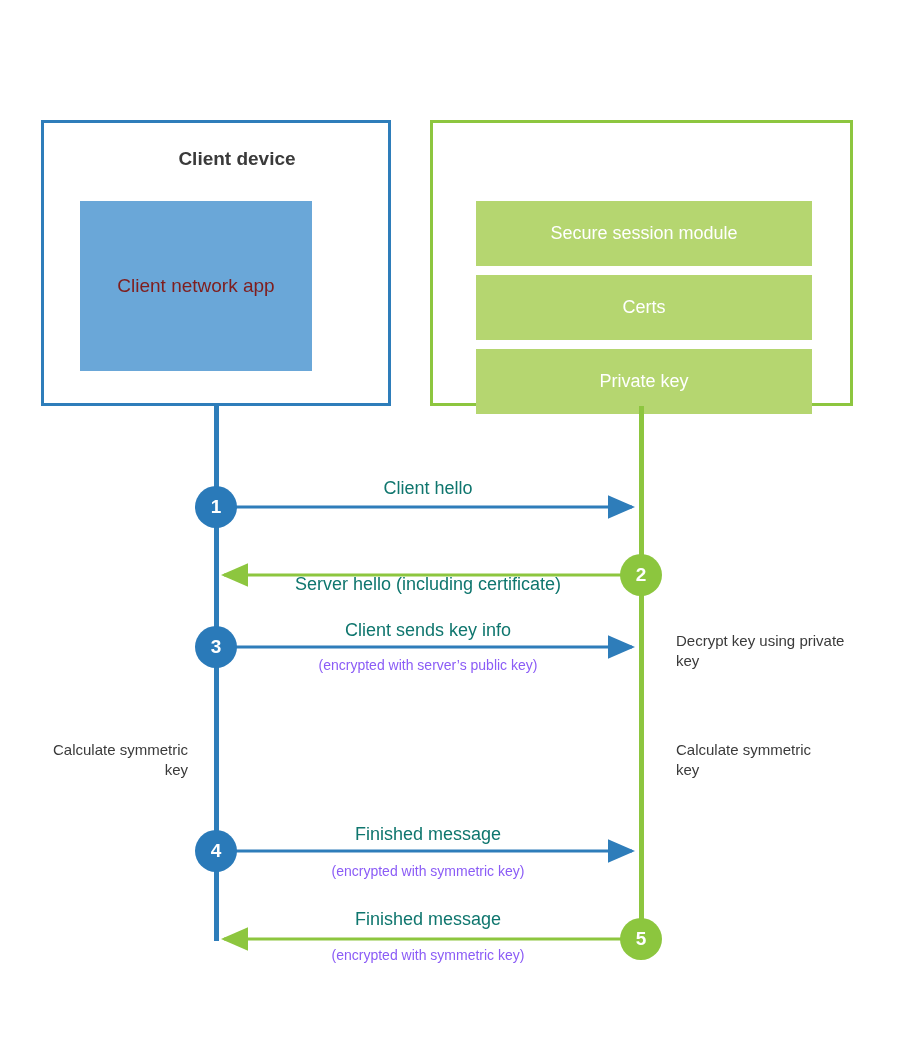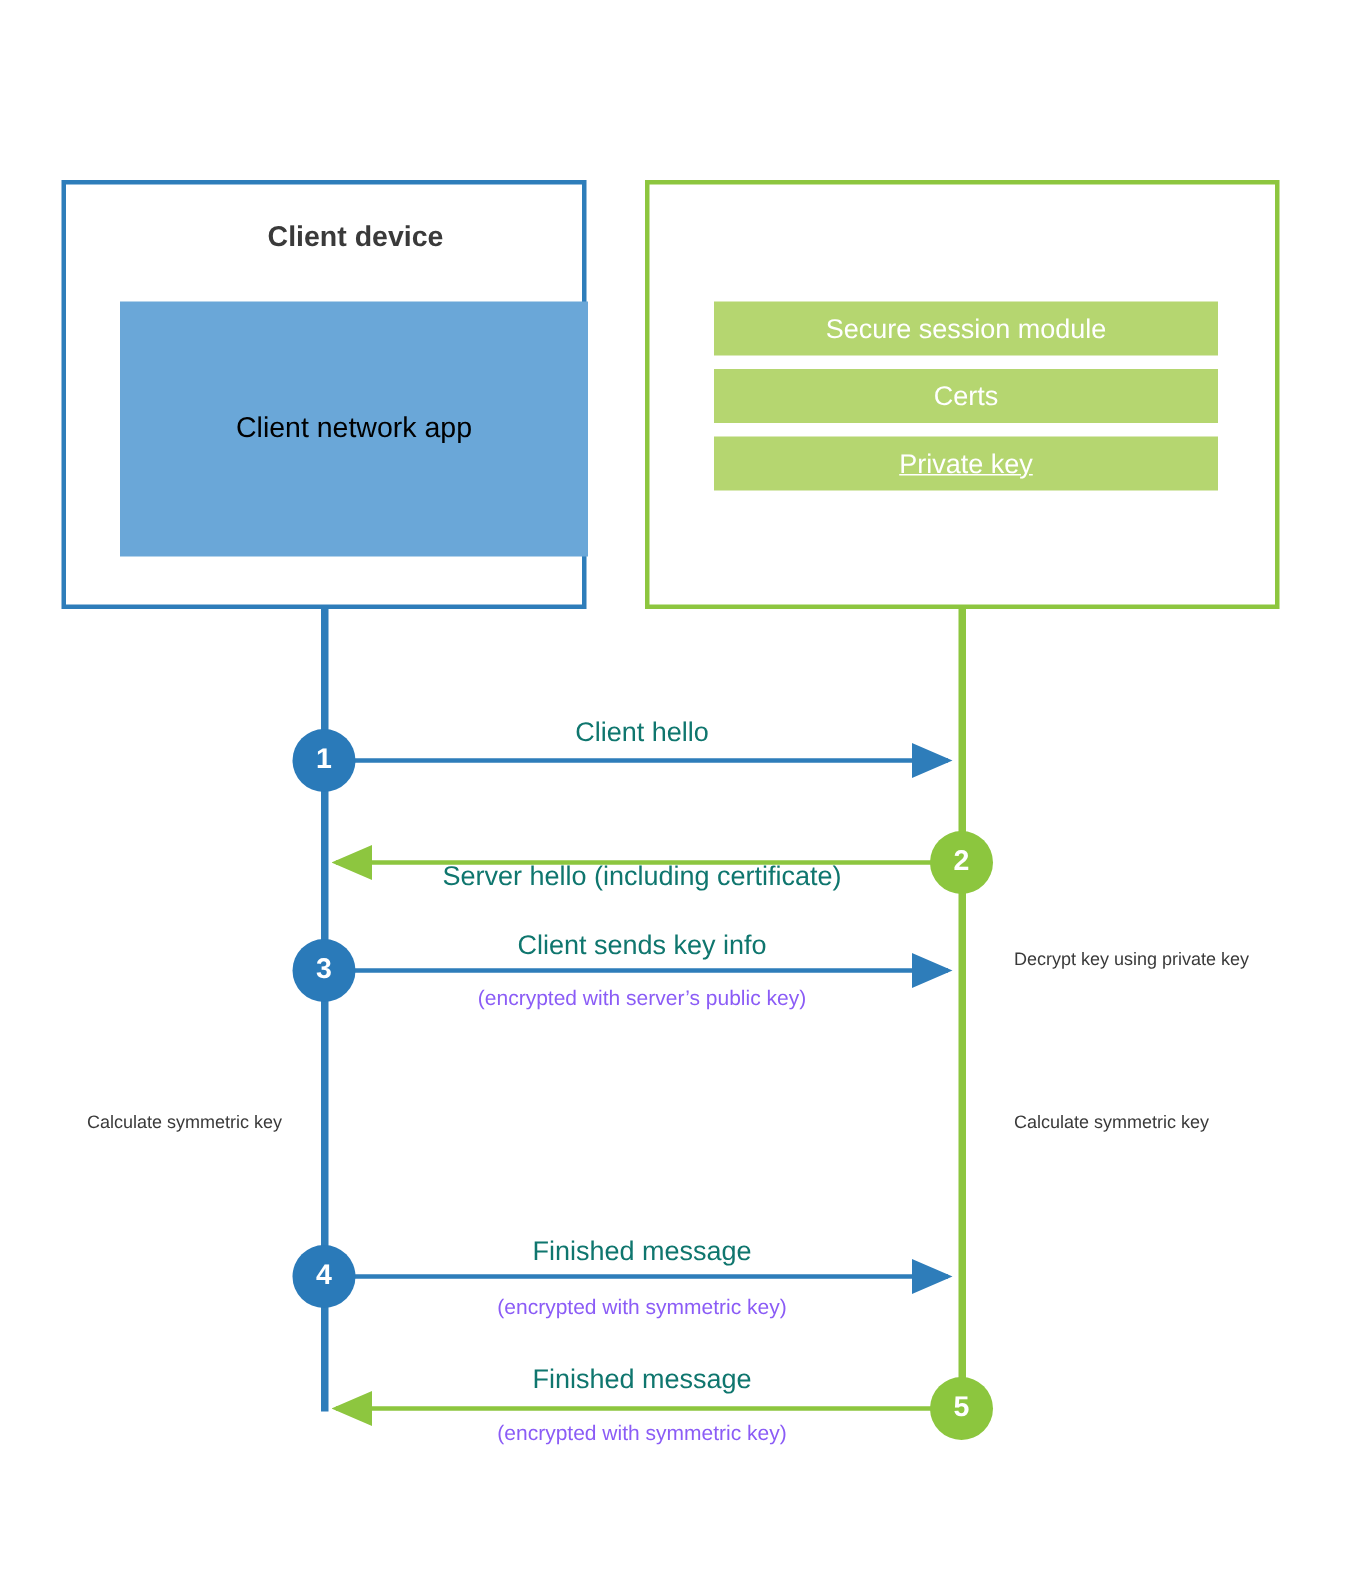--- a/index.html
+++ b/index.html
@@ -25,35 +25,35 @@
   }
   #client-box{left:41px;width:350px;border:3px solid #2e7dba;}
   #server-box{left:430px;width:423px;border:3px solid #8dc63f;}
 
   .party-title{
     position:absolute;left:0;right:0;top:25px;
     text-align:center;font-size:19px;font-weight:bold;color:#3a3a3a;padding-left:42px;
   }
 
   .client-app{
-    position:absolute;left:36px;top:78px;width:312px;height:170px;
-    background:#6aa7d8;color:#000000;font-size:19px;
+    position:absolute;left:36px;top:78px;width:232px;height:170px;
+    background:#6aa7d8;color:#7f1d1d;font-size:19px;
     display:flex;align-items:center;justify-content:center;
     text-align:center;line-height:1.35;padding:0 14px;box-sizing:border-box;
   }
 
   .server-modules{
     position:absolute;left:43px;top:78px;width:336px;
   }
   .module-bar{
     background:#b5d670;color:#ffffff;font-size:18px;
-    height:36px;margin-bottom:9px;
+    height:65px;margin-bottom:9px;
     display:flex;align-items:center;justify-content:center;
   }
-  .module-bar:last-child{margin-bottom:0;text-decoration:underline;}
+  .module-bar:last-child{margin-bottom:0;}
 
   
   .lifeline{position:absolute;width:5px;}
   #client-lifeline{left:214px;top:406px;height:535px;background:#2e7dba;}
   #server-lifeline{left:639px;top:406px;height:535px;background:#8dc63f;}
 
   
   .step-circle{
     position:absolute;width:42px;height:42px;border-radius:50%;
     display:flex;align-items:center;justify-content:center;
@@ -71,21 +71,21 @@
     position:absolute;text-align:center;
     font-size:18px;color:#0f766e;white-space:nowrap;
   }
   .msg-sub{
     position:absolute;text-align:center;
     font-size:14px;color:#8b5cf6;white-space:nowrap;
   }
 
   
   .side-note{
-    position:absolute;font-size:12px;color:#3a3a3a;line-height:1.35;
+    position:absolute;font-size:15px;color:#3a3a3a;line-height:1.35;
   }
   .side-note.right-align{text-align:right;}
   .side-note.left-align{text-align:left;}
 </style>
 </head>
 <body>
 
 <div id="stage">
 
 

